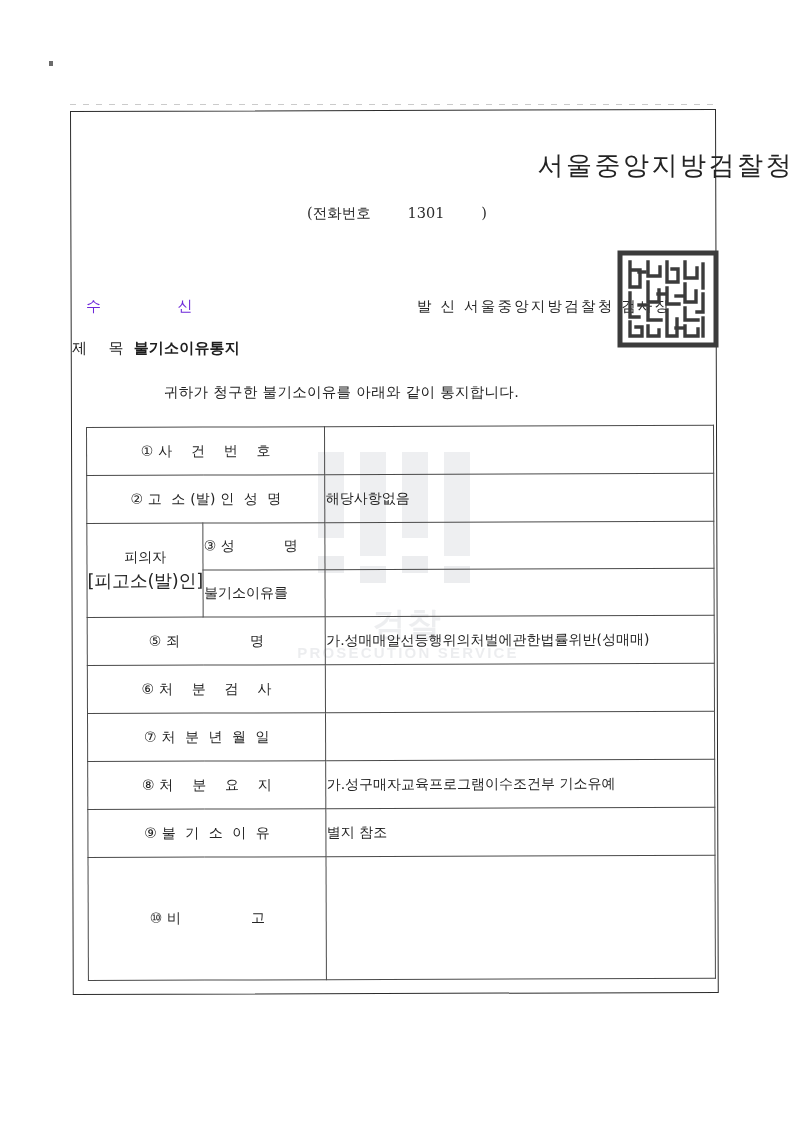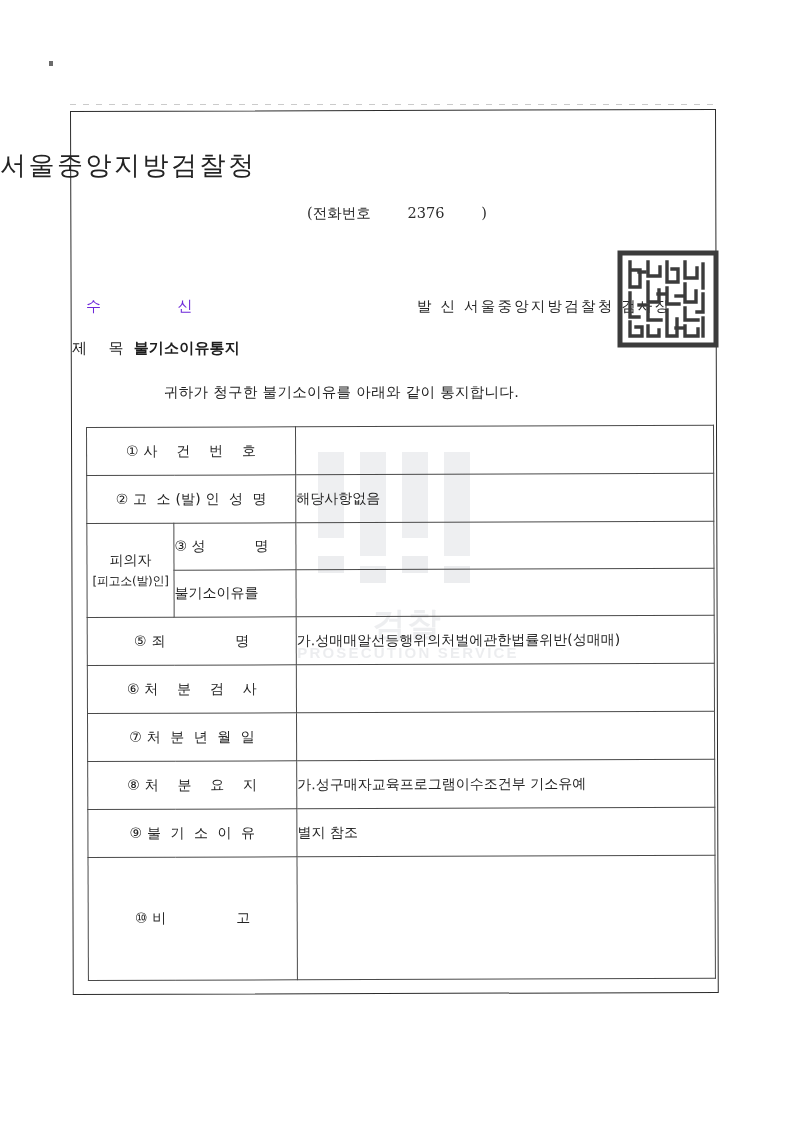--- a/index.html
+++ b/index.html
@@ -117,21 +117,21 @@
     color: #c3c6cd;
     white-space: nowrap;
   }
 
   
   .org-title {
     position: absolute;
     left: 0;
     top: 148px;
     width: 794px;
-    text-align: left;
+    text-align: right;
     font-family: "DejaVu Serif", serif;
     font-size: 26px;
     letter-spacing: 2.5px;
     color: #232323;
   }
   .phone-line {
     position: absolute;
     left: 0;
     top: 204px;
     width: 794px;
@@ -261,21 +261,21 @@
     text-align: left;
     white-space: pre;
     font-size: 13.5px;
   }
   .r-h1 { height: 47px; }
   .r-sub { height: 46px; }
   .r-h3 { height: 47px; }
   .r-last { height: 122px; }
 
   .bracket-line {
-    font-size: 12px;
+    font-size: 18px;
     letter-spacing: -0.3px;
   }
 </style>
 </head>
 <body>
 
 <div class="page">
 
   <div class="scan-speck"></div>
   <div class="scan-edge-top"></div>
@@ -291,21 +291,21 @@
       <div class="wm-foot f1"></div>
       <div class="wm-foot f2"></div>
       <div class="wm-foot f3"></div>
       <div class="wm-foot f4"></div>
     </div>
     <div class="wm-hangul">검찰</div>
     <div class="wm-latin">PROSECUTION SERVICE</div>
   </div>
 
   <div class="org-title">서울중앙지방검찰청</div>
-  <div class="phone-line">(전화번호        2376        )</div>
+  <div class="phone-line">(전화번호        1301        )</div>
 
 
   <div class="row-susin">수        신</div>
   <div class="row-balsin"><span>발 신</span> <span>서울중앙지방검찰청 검사장</span></div>
 
   <div class="row-title"><span class="subject-label">제    목</span>  <span class="subject-value">불기소이유통지</span></div>
 
   <div class="notice-line">귀하가 청구한 불기소이유를 아래와 같이 통지합니다.</div>
 
   <div class="seal">

